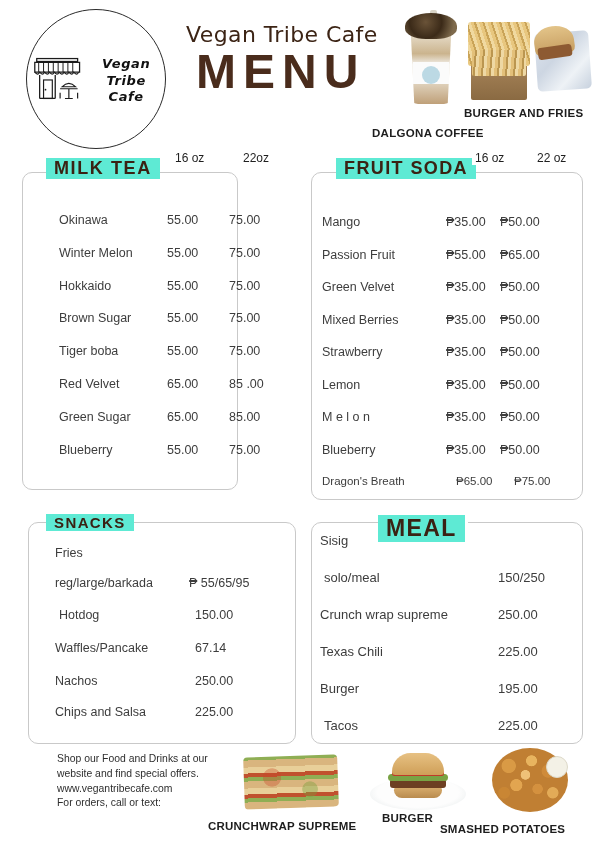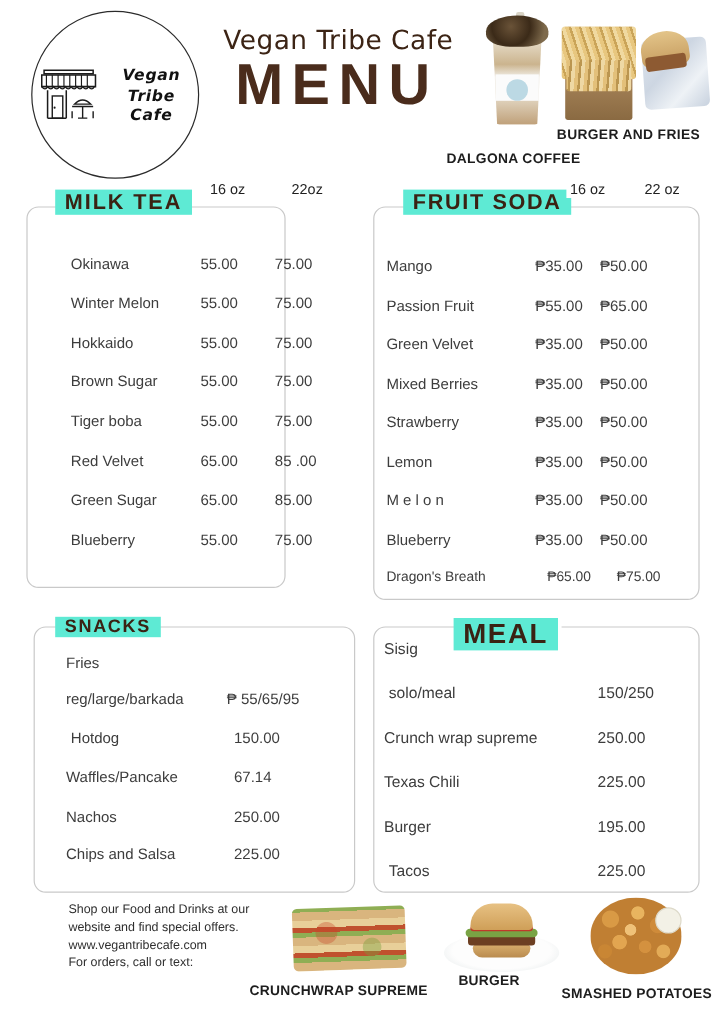--- a/index.html
+++ b/index.html
@@ -287,21 +287,21 @@
     position: absolute; left: 208px; top: 820px;
     font-size: 11.5px; font-weight: bold; letter-spacing: 0.2px; color: #1d1d1d;
     font-family: "Liberation Sans", sans-serif;
   }
   .cap-burger {
     position: absolute; left: 382px; top: 812px;
     font-size: 11.5px; font-weight: bold; letter-spacing: 0.2px; color: #1d1d1d;
     font-family: "Liberation Sans", sans-serif;
   }
   .cap-sp {
-    position: absolute; left: 468px; top: 823px;
+    position: absolute; left: 440px; top: 823px;
     font-size: 11.5px; font-weight: bold; letter-spacing: 0.2px; color: #1d1d1d;
     font-family: "Liberation Sans", sans-serif;
   }
 </style>
 </head>
 <body>
 
 <div class="logo-circle">
   <svg class="logo-shop" width="62" height="52" viewBox="0 0 62 52">
     <rect x="10" y="5" width="42" height="3" fill="none" stroke="#1b1b1b" stroke-width="1.3"></rect>

